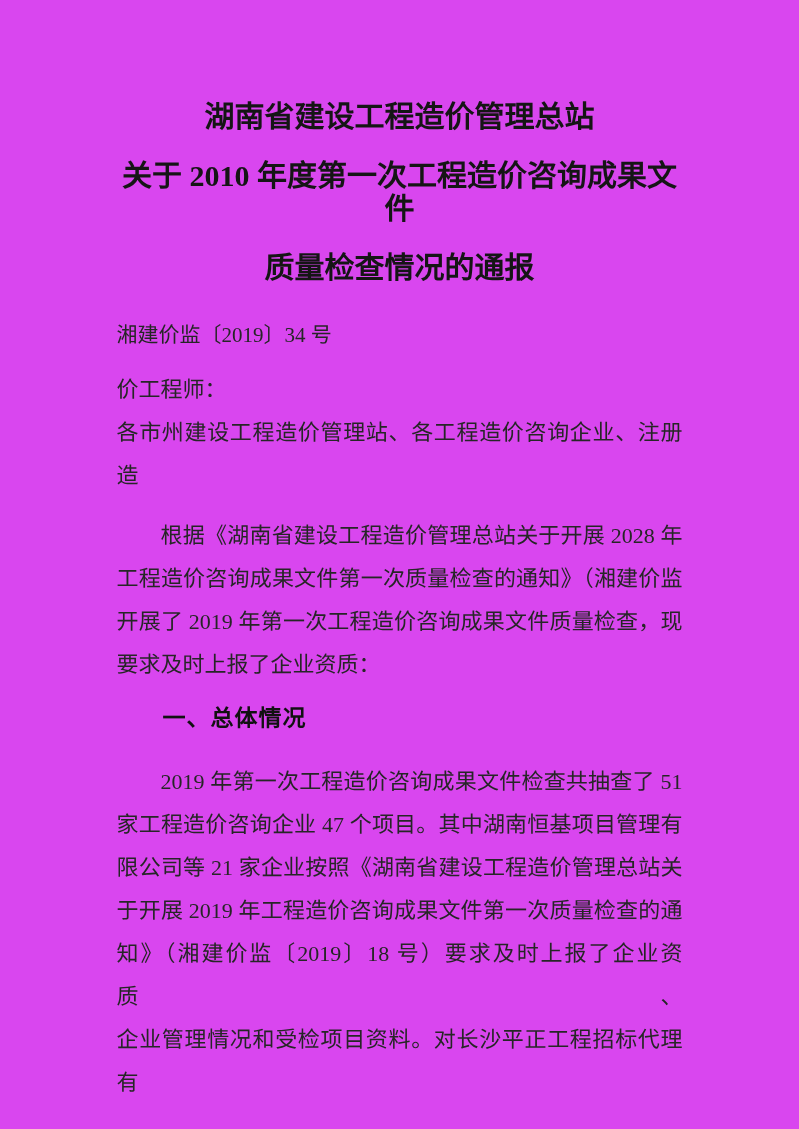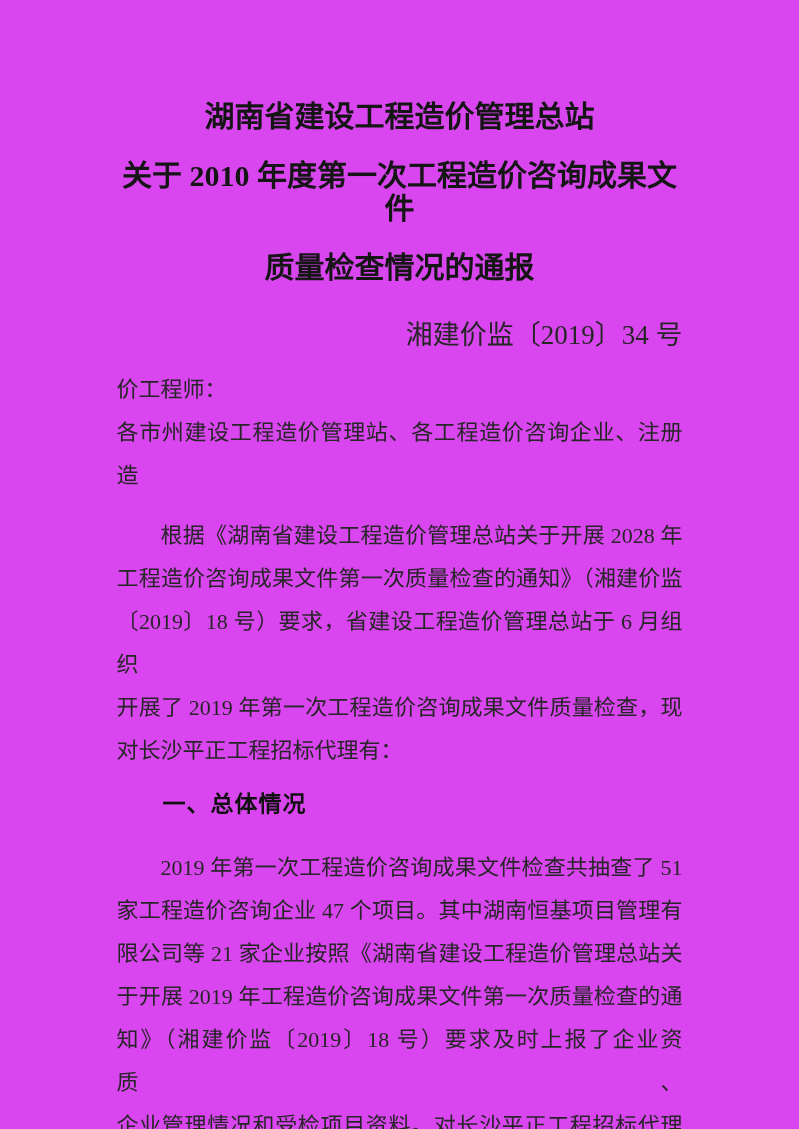--- a/index.html
+++ b/index.html
@@ -30,23 +30,23 @@
     font-size: 30px;
     line-height: 33px;
     font-weight: 700;
     text-align: center;
     font-family: "Liberation Serif", serif;
     color: #151515;
   }
   
   .doc-number {
     margin-top: 40px;
-    font-size: 27px;
+    font-size: 21px;
     line-height: 22px;
-    text-align: right;
+    text-align: left;
     color: #262626;
   }
   
   .body-line {
     font-size: 22px;
     line-height: 43px;
     white-space: normal;
     color: #262626;
     text-justify: inter-ideograph;
   }
@@ -91,23 +91,22 @@
     <div class="doc-number">湘建价监〔2019〕34 号</div>
 
     <div class="salutation">
       <div class="body-line">价工程师：</div>
       <div class="body-line fill">各市州建设工程造价管理站、各工程造价咨询企业、注册造</div>
     </div>
 
     <div class="para-1">
       <div class="body-line fill indent">根据《湖南省建设工程造价管理总站关于开展 2028 年</div>
       <div class="body-line fill">工程造价咨询成果文件第一次质量检查的通知》（湘建价监</div>
-      <div class="body-line fill">〔2019〕18 号）要求，省建设工程造价管理总站于 6 月组织</div>
       <div class="body-line fill">开展了 2019 年第一次工程造价咨询成果文件质量检查，现</div>
-      <div class="body-line">对长沙平正工程招标代理有：</div>
+      <div class="body-line">要求及时上报了企业资质：</div>
     </div>
 
     <h2 class="section-heading">一、总体情况</h2>
 
     <div class="para-2">
       <div class="body-line fill indent">2019 年第一次工程造价咨询成果文件检查共抽查了 51</div>
       <div class="body-line fill">家工程造价咨询企业 47 个项目。其中湖南恒基项目管理有</div>
       <div class="body-line fill">限公司等 21 家企业按照《湖南省建设工程造价管理总站关</div>
       <div class="body-line fill">于开展 2019 年工程造价咨询成果文件第一次质量检查的通</div>
       <div class="body-line fill">知》（湘建价监〔2019〕18 号）要求及时上报了企业资质、</div>

